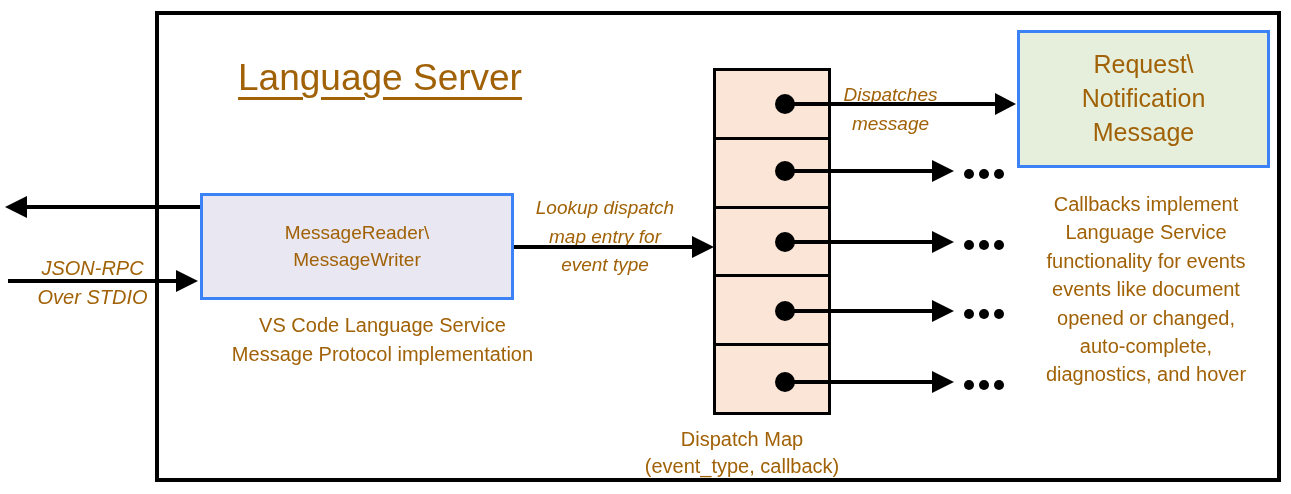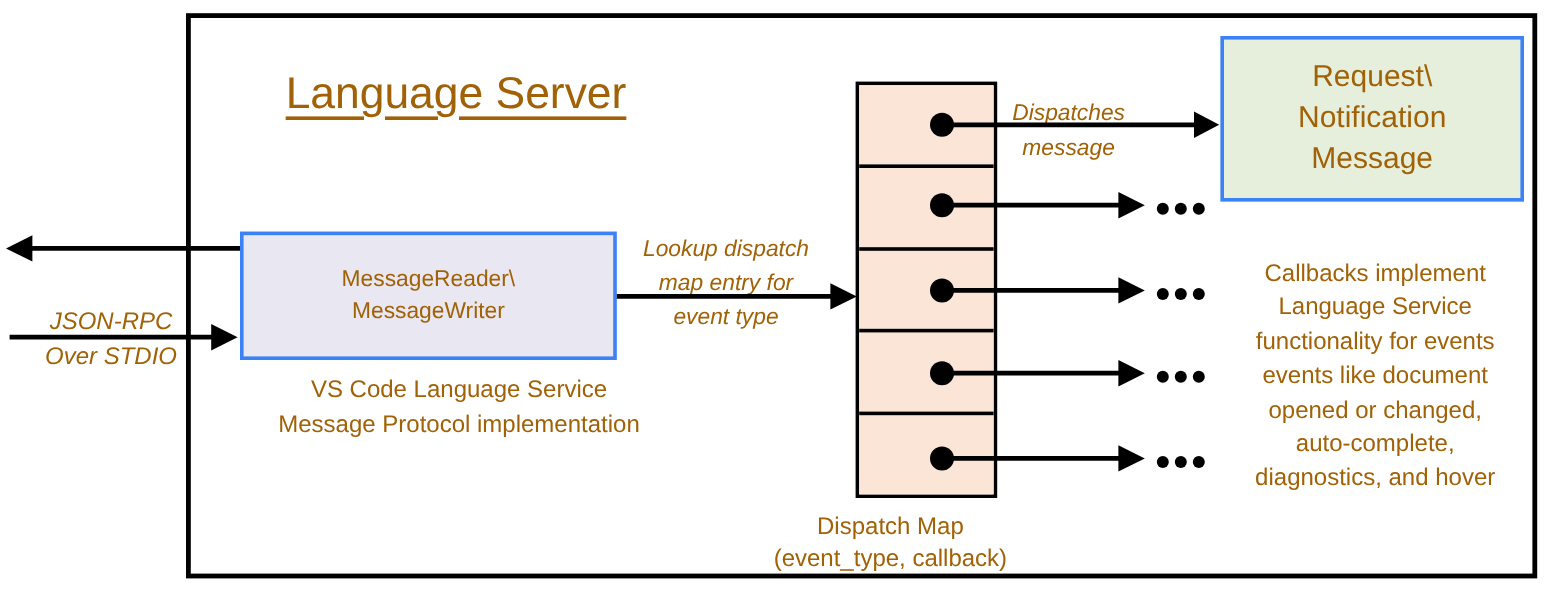--- a/index.html
+++ b/index.html
@@ -48,21 +48,21 @@
     border:3px solid #000;
     display:flex; flex-direction:column;
   }
   .dm-cell { flex:1; background:#FBE5D6; border-top:3px solid #000; }
   .dm-cell:first-child { border-top:none; }
   .caption {
     position:absolute; text-align:center; font-size:20px; line-height:1.44;
   }
   .msg-caption { left:195px; top:311px; width:375px; }
   .dm-caption  { left:592px; top:426px; width:300px; line-height:1.35; }
-  .cb-note     { left:1005px; top:190px; width:282px; line-height:1.42;margin-top:24px; }
+  .cb-note     { left:1005px; top:190px; width:282px; line-height:1.42; }
   .flow-label {
     position:absolute; text-align:center;
     font-style:italic; font-size:19px; line-height:1.5;margin-top:36px;
   }
   .jsonrpc-label    { left:10px;  top:218px; width:165px; font-size:20px; line-height:1.45; }
   .lookup-label     { left:510px; top:158px; width:190px; }
   .dispatches-label { left:828px; top:44px;  width:125px; line-height:1.55; }
   .caption span, .flow-label span, .node span { display:block; }
   .wire-layer {
     position:absolute; left:0; top:0; width:1291px; height:494px;

